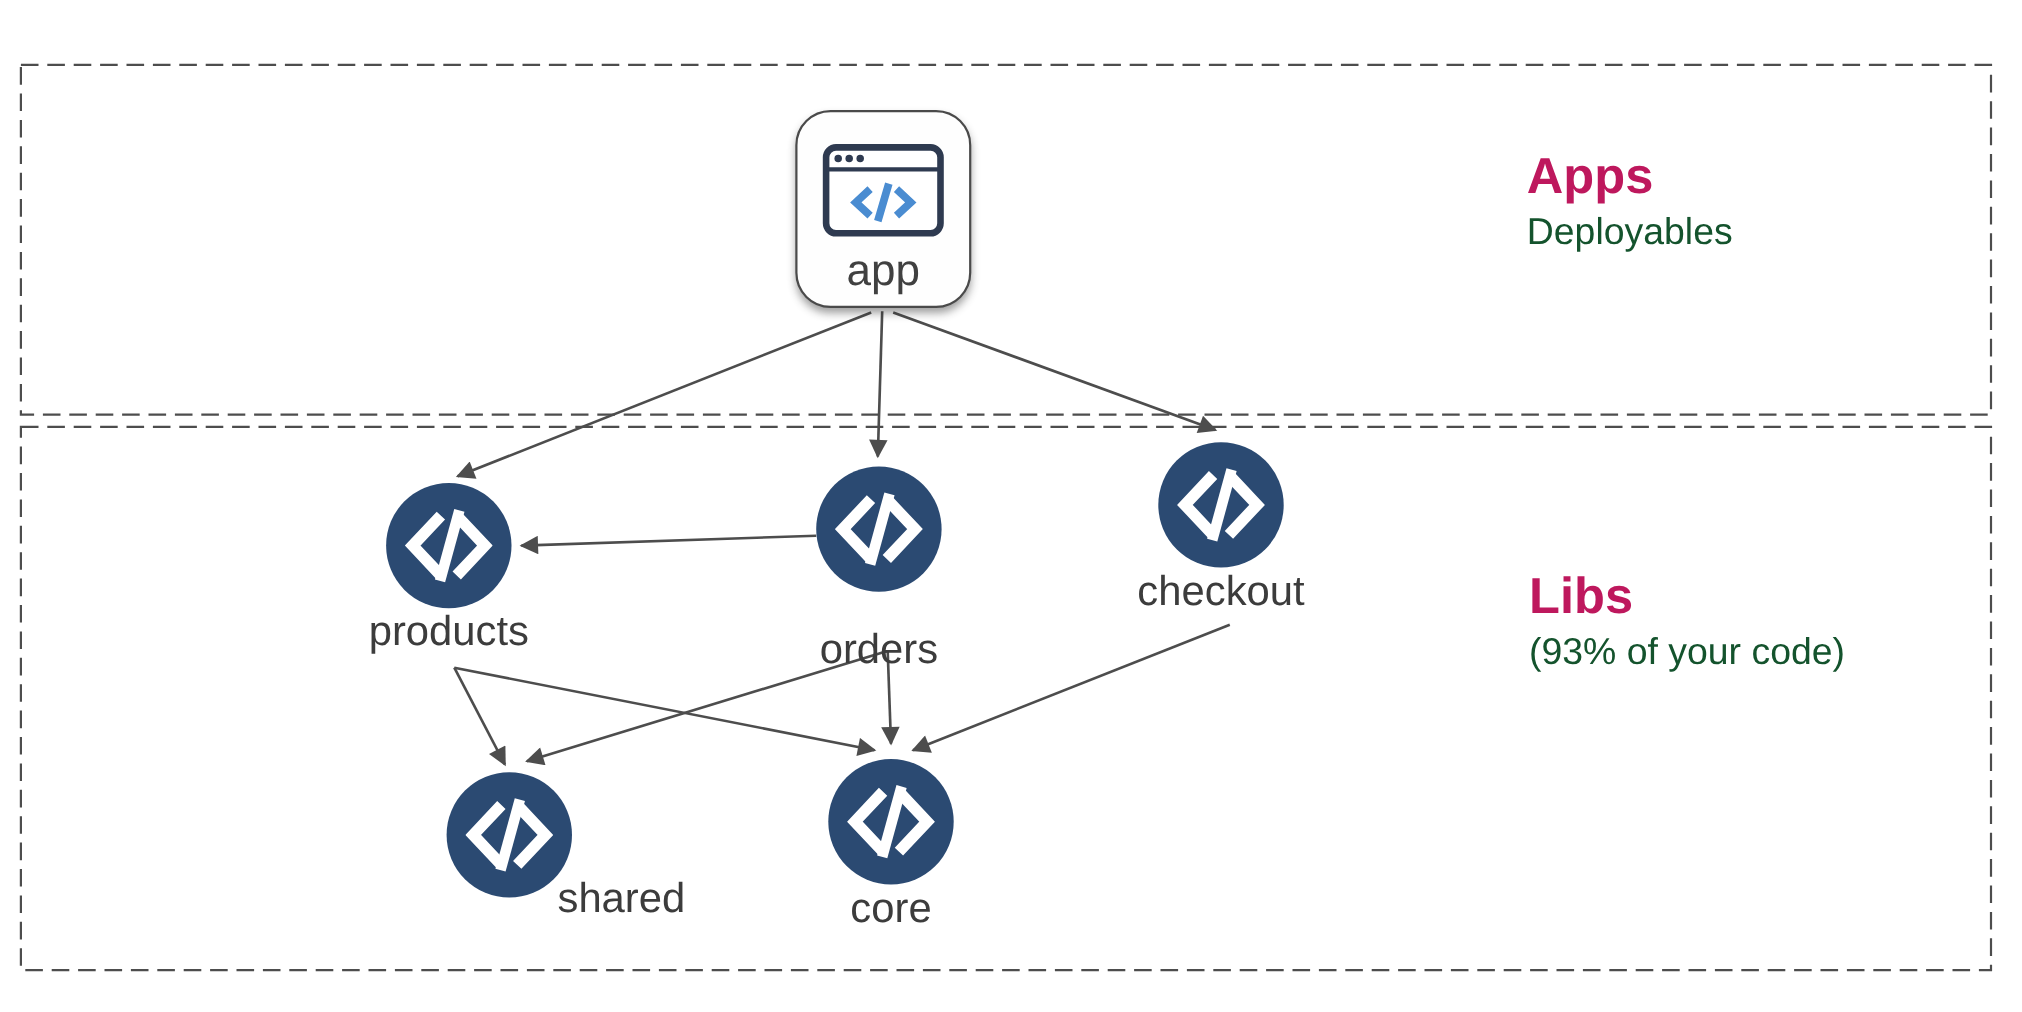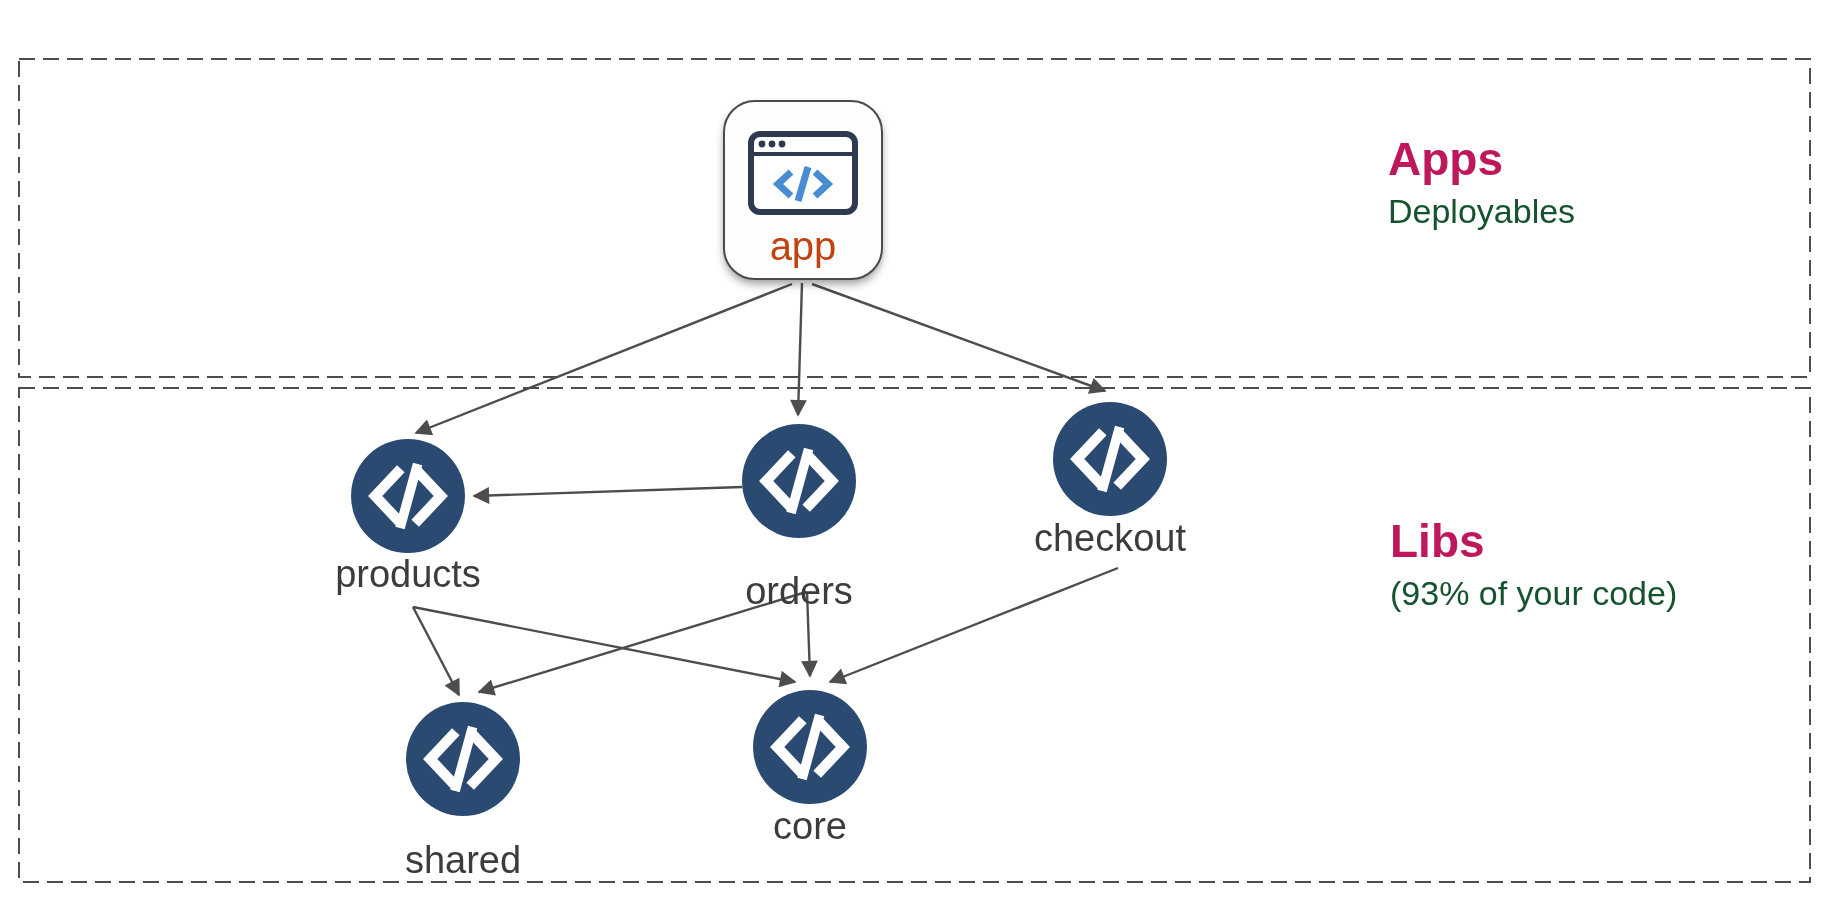--- a/index.html
+++ b/index.html
@@ -11,38 +11,38 @@
   .zone-rect{fill:none;stroke:#4d4d4d;stroke-width:2;stroke-dasharray:16 8;}
   #edge-layer line{stroke:#4d4d4d;stroke-width:2.4;}
 
   
   .app-card{position:absolute;left:723px;top:100px;width:160px;height:180px;
     background:#fefefe;border:2px solid #4a4a4a;border-radius:32px;
     box-shadow:0 5px 8px -1px rgba(40,40,40,0.45);
     display:flex;flex-direction:column;align-items:center;box-sizing:border-box;
     padding-top:28px;}
   .app-card .browser-icon{display:block;}
-  .app-label{font-size:40px;line-height:44px;margin-top:8px;color:#c2410c;}
+  .app-label{font-size:40px;line-height:44px;margin-top:8px;color:#404040;}
 
   
   .lib-node{position:absolute;width:114px;height:114px;border-radius:50%;
     background:#2b4a72;display:flex;align-items:center;justify-content:center;}
   .lib-node svg{display:block;}
   .n-products{left:351px;top:439px;}
   .n-orders{left:742px;top:424px;}
   .n-checkout{left:1053px;top:402px;}
   .n-shared{left:406px;top:702px;}
   .n-core{left:753px;top:690px;}
 
   .node-label{position:absolute;width:320px;text-align:center;
     font-size:38px;line-height:42px;color:#3c3c3c;}
   .l-products{left:248px;top:553px;}
   .l-orders{left:639px;top:540px;margin-top:30px;}
   .l-checkout{left:950px;top:517px;}
-  .l-shared{left:303px;top:839px;}
+  .l-shared{left:303px;top:796px;text-align:right;}
   .l-core{left:650px;top:805px;}
 
   
   .zone-title{position:absolute;}
   .zt-apps{left:1388px;top:132px;}
   .zt-libs{left:1390px;top:514px;}
   .zone-title .t{font-size:46px;font-weight:bold;line-height:54px;color:#be185d;}
   .zone-title .s{font-size:34px;line-height:42px;color:#14532d;margin-top:4px;}
 </style>
 </head>

